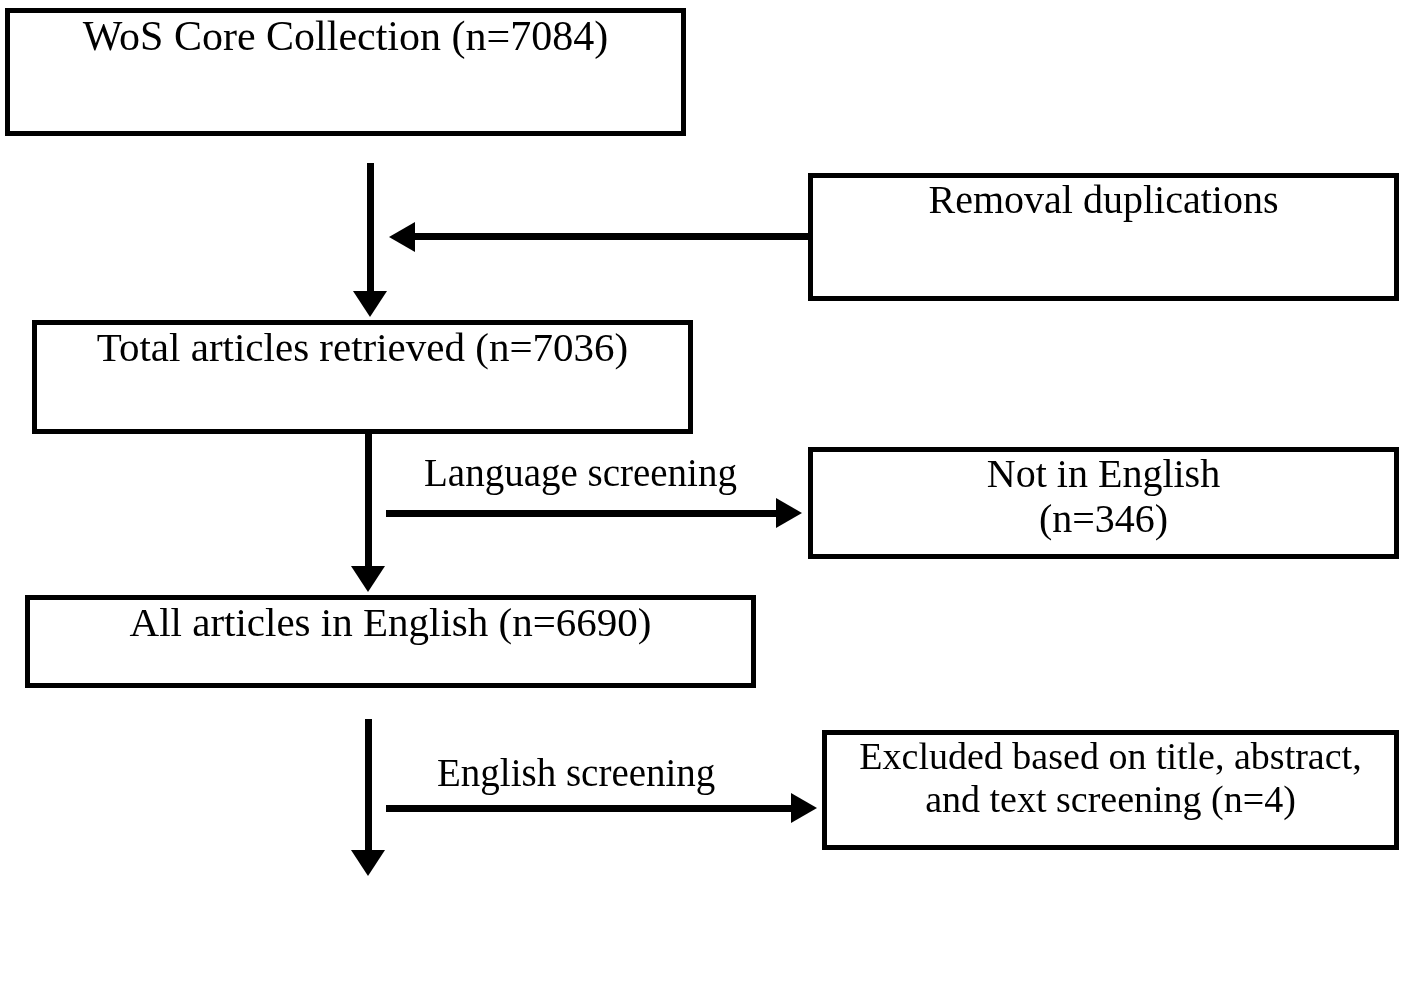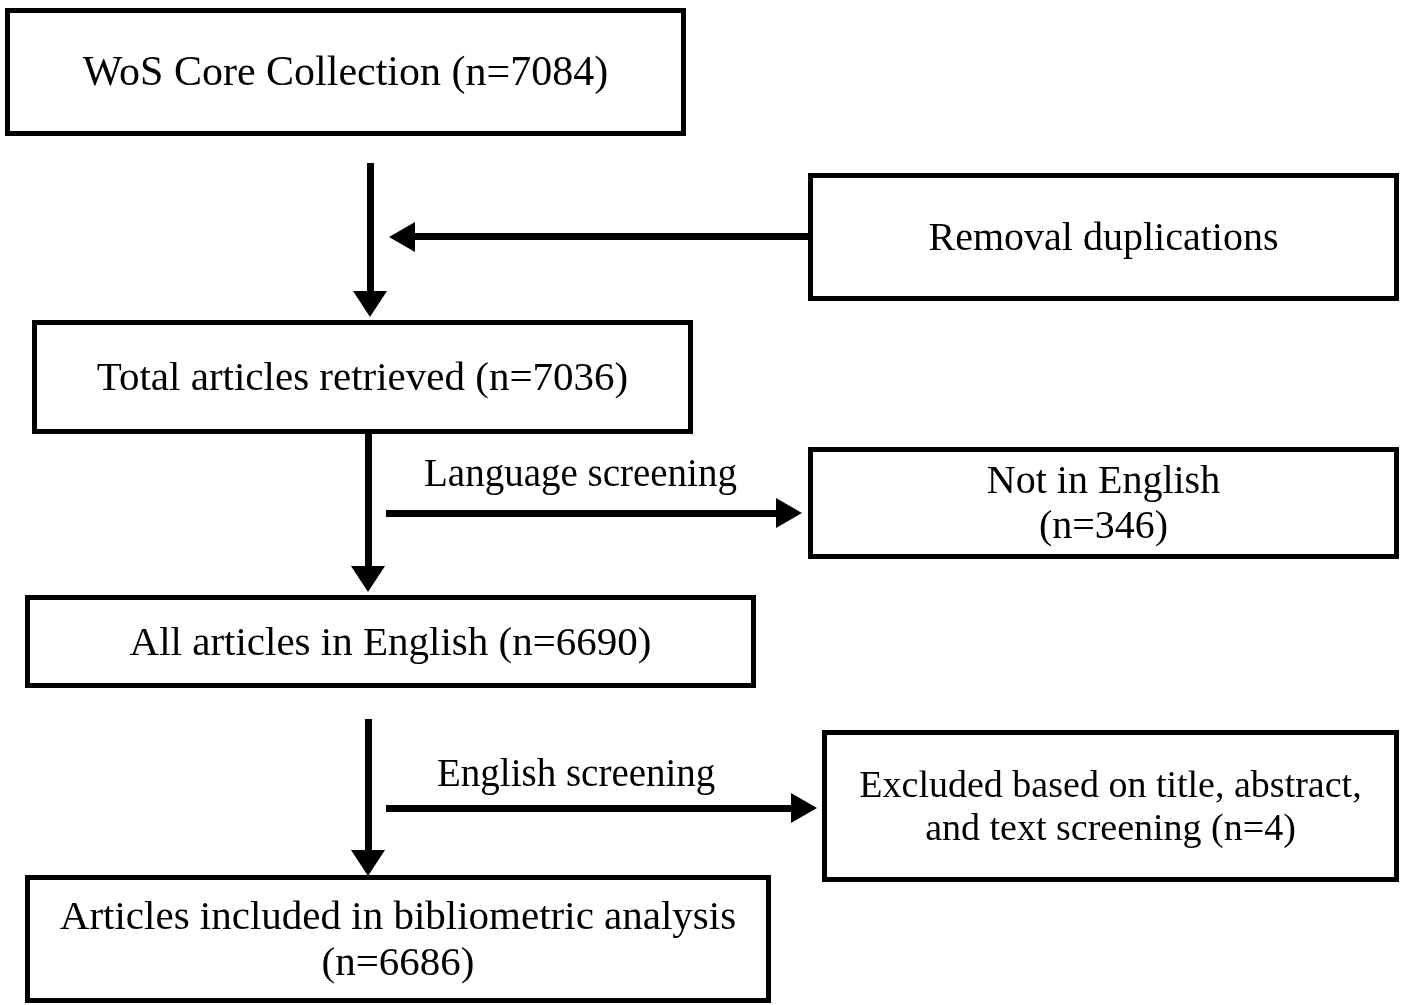--- a/index.html
+++ b/index.html
@@ -18,39 +18,38 @@
     height: 1005px;
     background: #ffffff;
     overflow: hidden;
   }
   .node {
     position: absolute;
     box-sizing: border-box;
     border: 5px solid #000000;
     background: #ffffff;
     display: flex;
-    align-items: center;
     justify-content: center;
     text-align: center;
     line-height: 1.12;
     color: #000000;
   }
   .node .txt {
     display: block;
     white-space: pre-line;
     padding: 0 8px;
   }
 
   
   #node-wos          { left: 5px;   top: 8px;   width: 681px; height: 128px; font-size: 42px; }
   #node-duplications { left: 808px; top: 173px; width: 591px; height: 128px; font-size: 40px; }
   #node-retrieved    { left: 32px;  top: 320px; width: 661px; height: 114px; font-size: 41px; }
   #node-notenglish   { left: 808px; top: 447px; width: 591px; height: 112px; font-size: 40px; }
   #node-english      { left: 25px;  top: 595px; width: 731px; height: 93px; font-size: 41px; }
-  #node-excluded     { left: 822px; top: 730px; width: 577px; height: 152px; font-size: 38px; }
+  #node-excluded     { left: 822px; top: 730px; width: 577px; height: 120px; font-size: 38px; }
   #node-included     { left: 25px;  top: 875px; width: 746px; height: 128px; font-size: 41px; }
 
   
   .line-v {
     position: absolute;
     width: 7px;
     background: #000000;
   }
   .line-h {
     position: absolute;
@@ -152,18 +151,14 @@
 
   <div class="edge-label" id="label-manual">English screening</div>
   <div class="line-h" id="conn-man-h"></div>
   <div class="arrowhead-right" id="conn-man-head"></div>
 
   <div class="node" id="node-excluded">
     <span class="txt">Excluded based on title, abstract,
 and text screening (n=4)</span>
   </div>
 
-  <div class="node" id="node-included">
-    <span class="txt">Articles included in bibliometric analysis
-(n=6686)</span>
-  </div>
 
 </div>
 
 </body></html>

